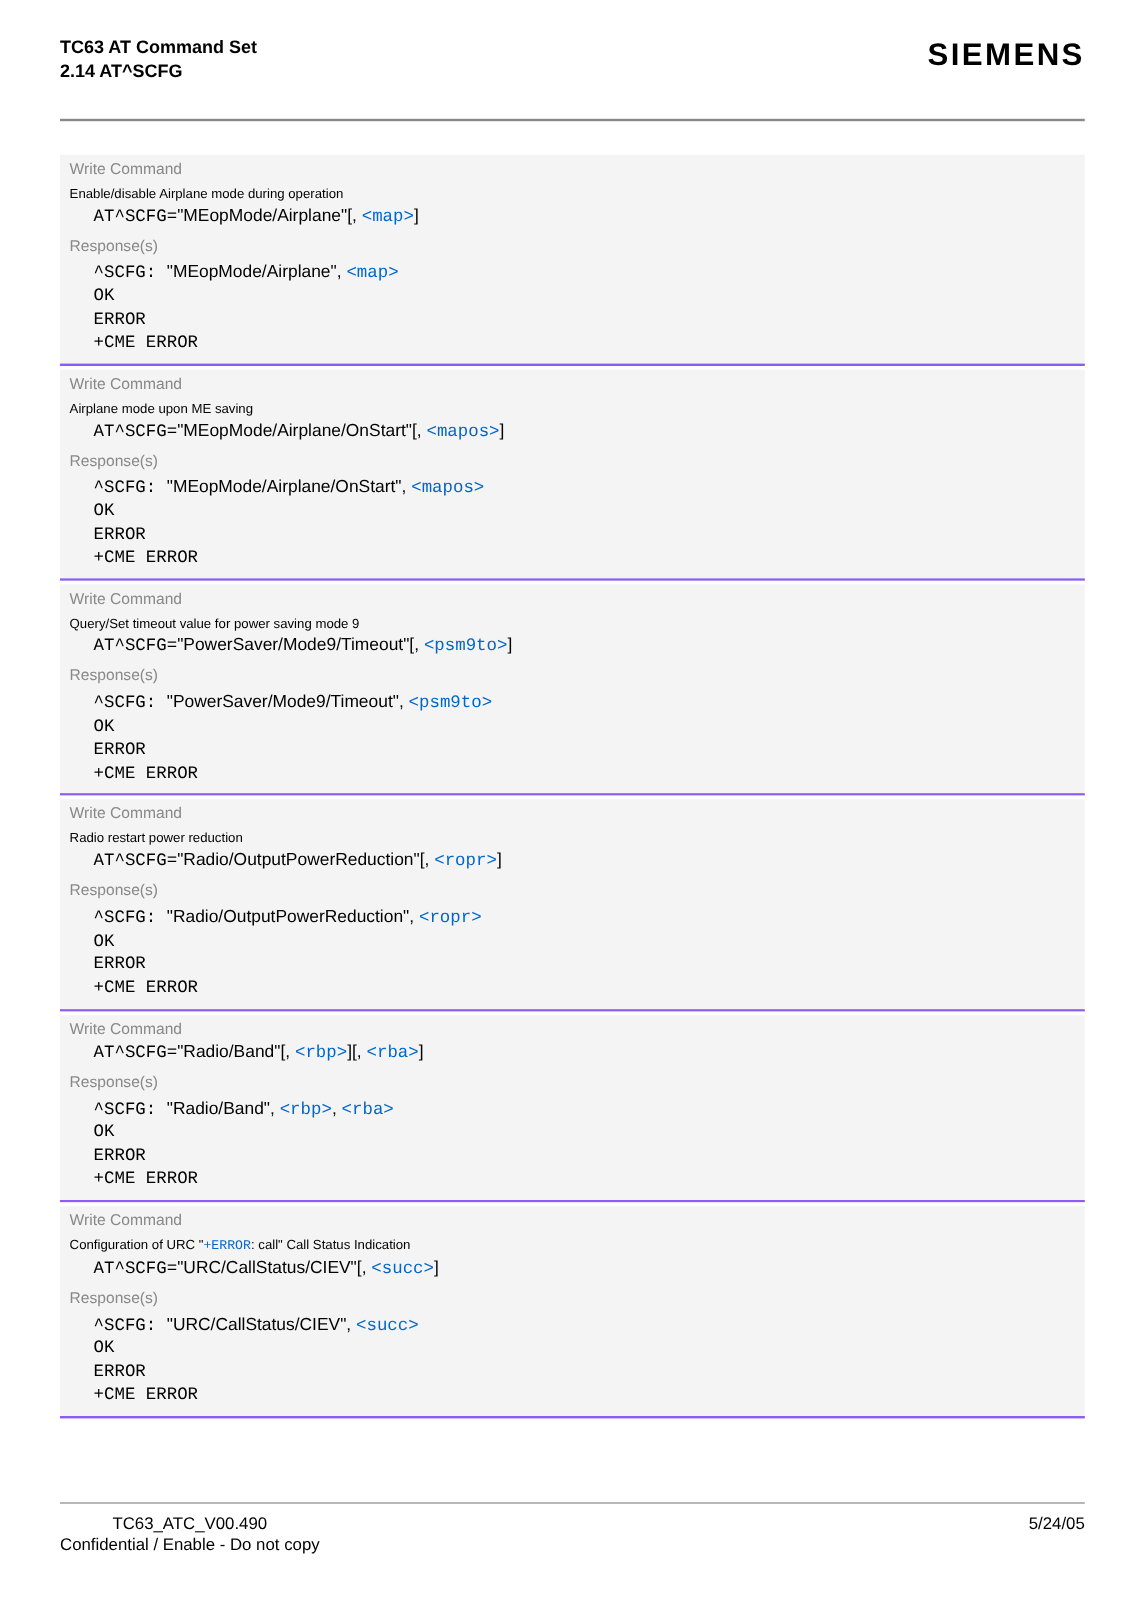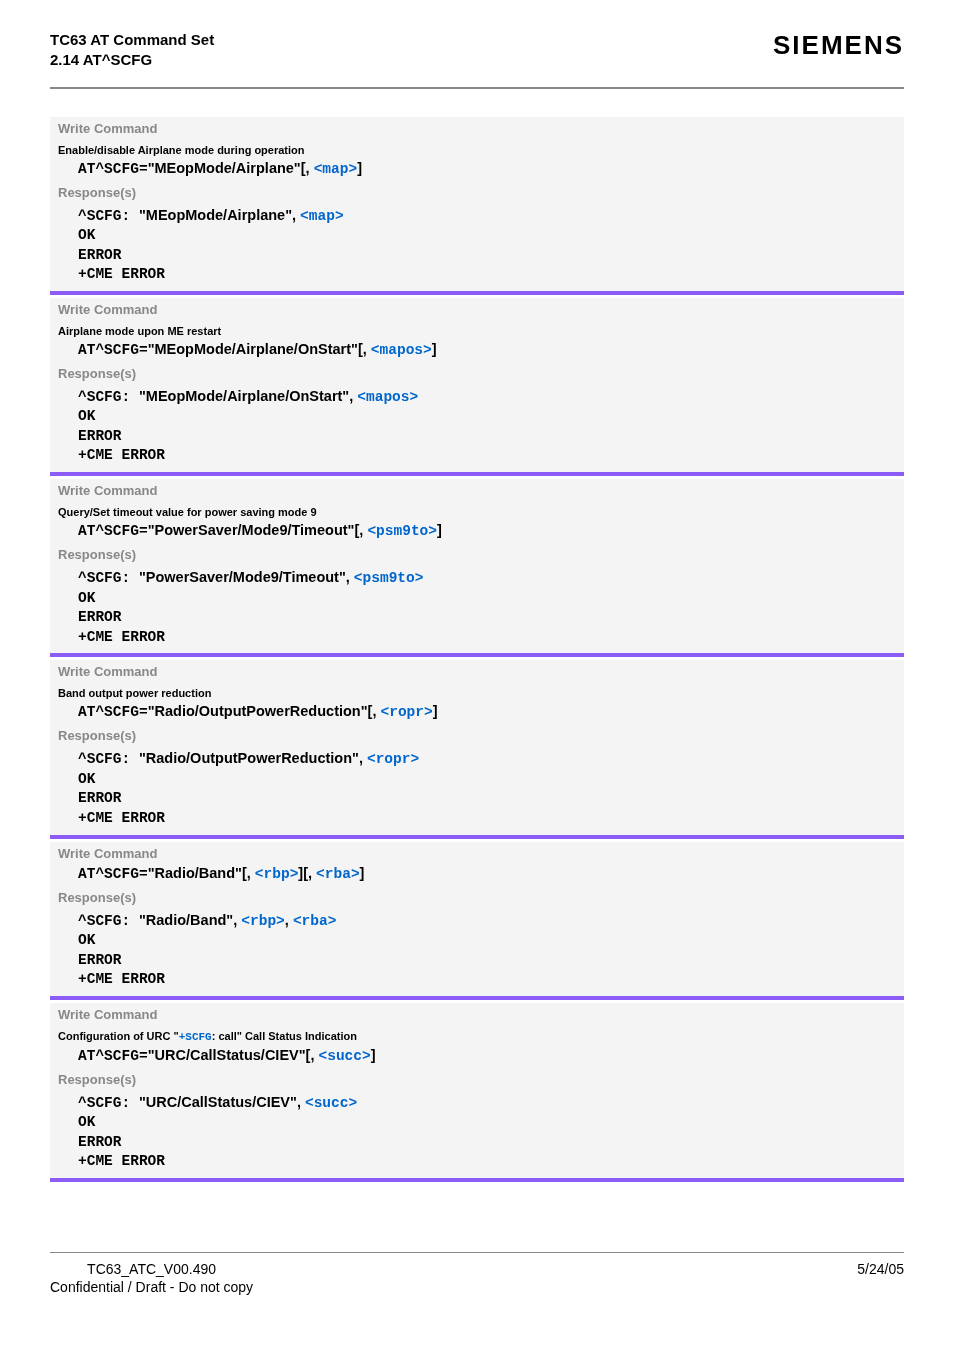--- a/index.html
+++ b/index.html
@@ -12,39 +12,38 @@
     margin: 0 auto;
   }
   .page {
     padding: 30px 50px 20px 50px;
   }
   .header {
     display: flex;
     justify-content: space-between;
     align-items: flex-start;
     border-bottom: 2px solid #888;
-    padding-bottom: 16px;
+    padding-bottom: 28px;
     margin-bottom: 28px;
   }
   .header-left {
     font-weight: bold;
     font-size: 15px;
     line-height: 1.35;
   }
   .header-right {
     font-size: 26px;
     letter-spacing: 2px;
     font-weight: bold;
     text-align: right;
   }
   .block {
     background: #f4f4f4;
     margin-bottom: 0;
-    border-bottom: 4px solid #8b5cf6;
-    font-weight: bold;
+    border-bottom: 2px solid #8b5cf6;
   }
   .subhdr {
     font-size: 13px;
     color: #888;
     padding: 4px 8px 4px 8px;
   }
   .desc {
     font-size: 11px;
     color: #000;
     padding: 4px 8px 4px 8px;
@@ -97,21 +96,21 @@
         <div class="resp">
           <div><span class="mono">^SCFG: </span><span>"MEopMode/Airplane"</span><span>, </span><span class="param">&lt;map&gt;</span></div>
           <div class="mono">OK</div>
           <div class="mono">ERROR</div>
           <div class="mono">+CME ERROR</div>
         </div>
       </div>
       <div class="section-sep"></div>
       <div class="block">
         <div class="subhdr">Write Command</div>
-        <div class="desc">Airplane mode upon ME restart</div>
+        <div class="desc">Airplane mode upon ME saving</div>
         <div class="cmdline"><span class="mono">AT^SCFG=</span><span>"MEopMode/Airplane/OnStart"</span><span>[, </span><span class="param">&lt;mapos&gt;</span><span>]</span></div>
         <div class="subhdr">Response(s)</div>
         <div class="resp">
           <div><span class="mono">^SCFG: </span><span>"MEopMode/Airplane/OnStart"</span><span>, </span><span class="param">&lt;mapos&gt;</span></div>
           <div class="mono">OK</div>
           <div class="mono">ERROR</div>
           <div class="mono">+CME ERROR</div>
         </div>
       </div>
       <div class="section-sep"></div>
@@ -123,21 +122,21 @@
         <div class="resp">
           <div><span class="mono">^SCFG: </span><span>"PowerSaver/Mode9/Timeout"</span><span>, </span><span class="param">&lt;psm9to&gt;</span></div>
           <div class="mono">OK</div>
           <div class="mono">ERROR</div>
           <div class="mono">+CME ERROR</div>
         </div>
       </div>
       <div class="section-sep"></div>
       <div class="block">
         <div class="subhdr">Write Command</div>
-        <div class="desc">Band output power reduction</div>
+        <div class="desc">Radio restart power reduction</div>
         <div class="cmdline"><span class="mono">AT^SCFG=</span><span>"Radio/OutputPowerReduction"</span><span>[, </span><span class="param">&lt;ropr&gt;</span><span>]</span></div>
         <div class="subhdr">Response(s)</div>
         <div class="resp">
           <div><span class="mono">^SCFG: </span><span>"Radio/OutputPowerReduction"</span><span>, </span><span class="param">&lt;ropr&gt;</span></div>
           <div class="mono">OK</div>
           <div class="mono">ERROR</div>
           <div class="mono">+CME ERROR</div>
         </div>
       </div>
       <div class="section-sep"></div>
@@ -156,37 +155,37 @@
       <div class="mono">OK</div>
       <div class="mono">ERROR</div>
       <div class="mono">+CME ERROR</div>
     </div>
   </div>
   <div class="section-sep"></div>
 
   <div class="block">
     <div class="subhdr">Write Command</div>
     <div class="desc">
-      <span>Configuration of URC "</span><span class="bluelink">+SCFG</span><span>: call" Call Status Indication</span>
+      <span>Configuration of URC "</span><span class="bluelink">+ERROR</span><span>: call" Call Status Indication</span>
     </div>
     <div class="cmdline">
       <span class="mono">AT^SCFG=</span><span>"URC/CallStatus/CIEV"</span><span>[, </span><span class="param">&lt;succ&gt;</span><span>]</span>
     </div>
     <div class="subhdr">Response(s)</div>
     <div class="resp">
       <div>
         <span class="mono">^SCFG: </span><span>"URC/CallStatus/CIEV"</span><span>, </span><span class="param">&lt;succ&gt;</span>
       </div>
       <div class="mono">OK</div>
       <div class="mono">ERROR</div>
       <div class="mono">+CME ERROR</div>
     </div>
   </div>
 
   <div class="footer">
     <div class="footer-left">
       <div>TC63_ATC_V00.490</div>
-      <div class="confidential">Confidential / Draft - Do not copy</div>
+      <div class="confidential">Confidential / Enable - Do not copy</div>
     </div>
     <div class="footer-right">5/24/05</div>
   </div>
 
 </div>
 
 </body></html>

